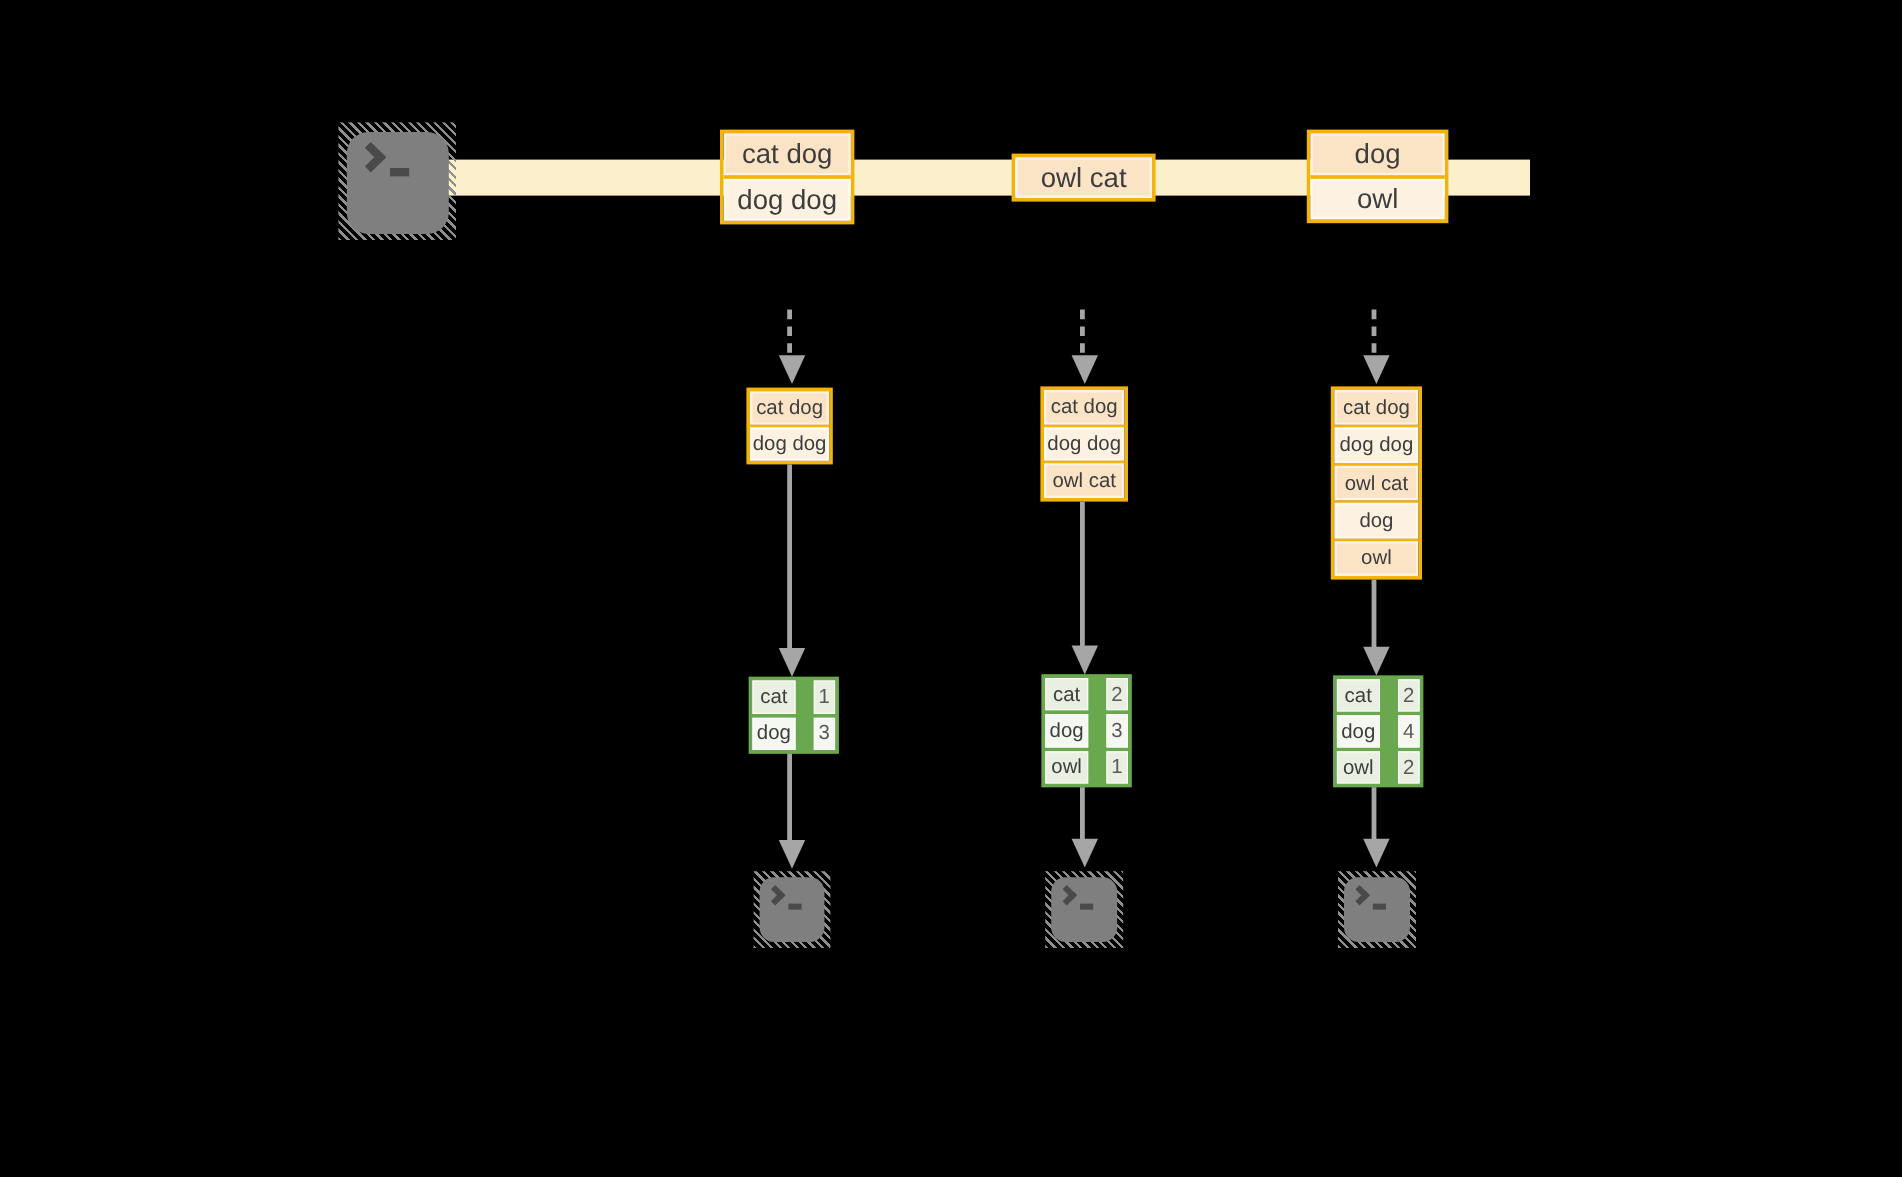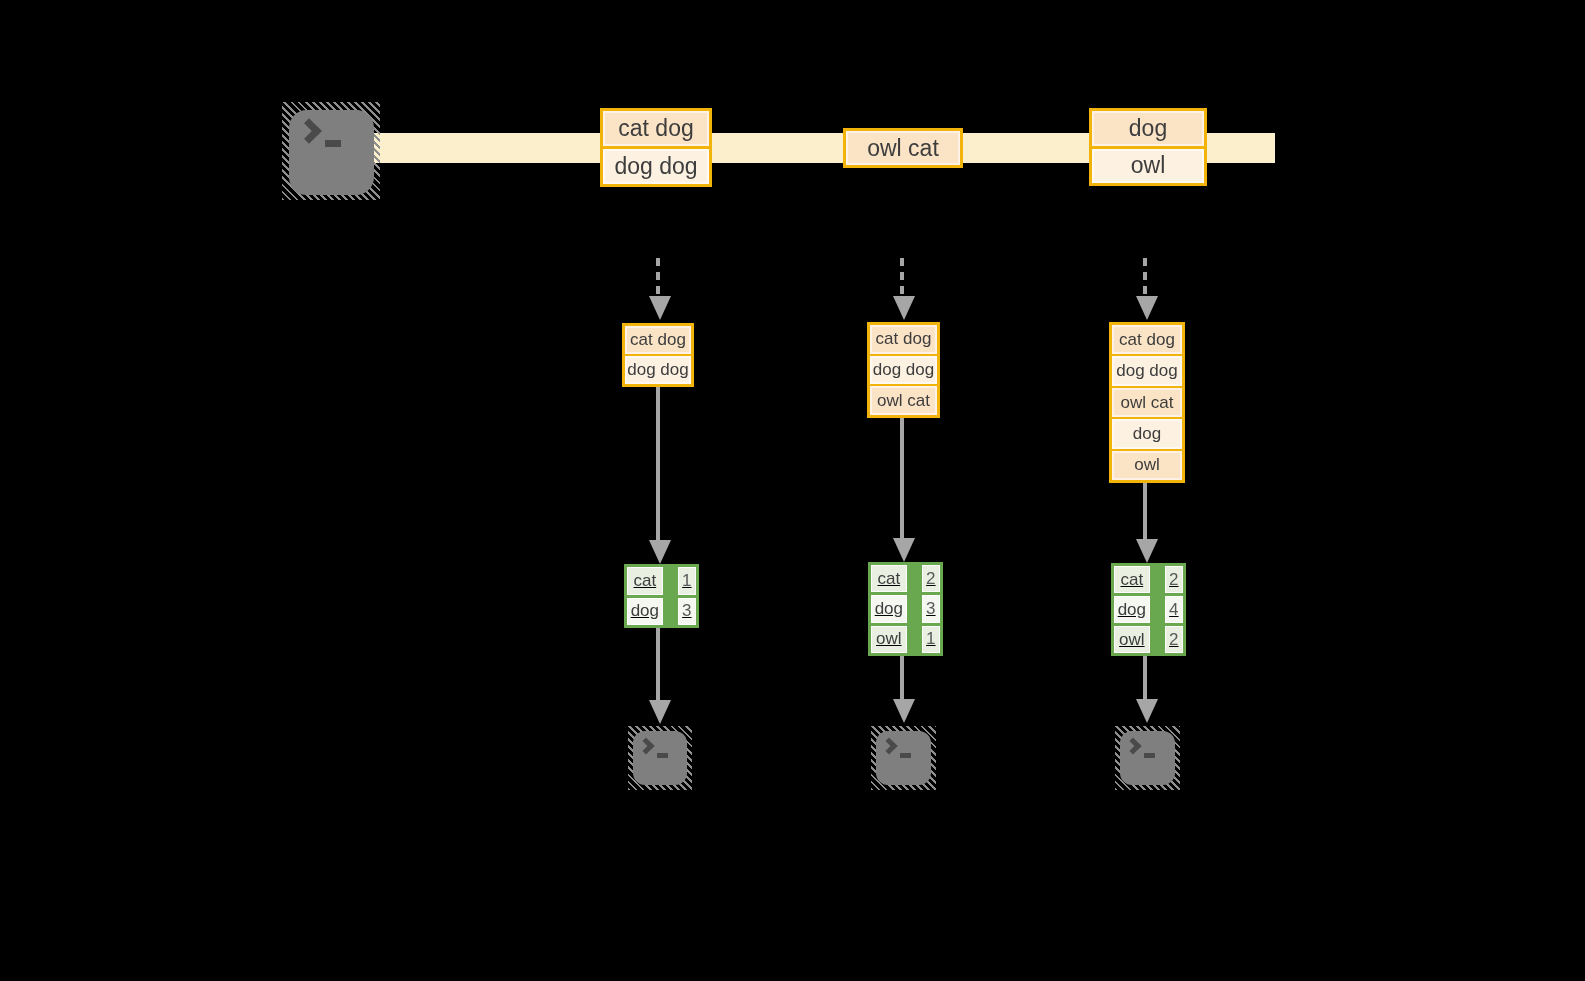--- a/index.html
+++ b/index.html
@@ -69,21 +69,21 @@
     display:flex;align-items:center;justify-content:center;
     font-size:34px;font-weight:300;color:var(--query-text,#111);
   }
 
   
   .ctable{
     border:3px solid var(--green,#6aa84f);
     background:var(--green,#6aa84f);
     display:flex;flex-direction:column;gap:3px;z-index:3;
   }
-  .trow{flex:1;display:flex;gap:15px;text-decoration:underline;}
+  .trow{flex:1;display:flex;gap:15px;}
   .tcell{
     display:flex;align-items:center;justify-content:center;
     background:var(--green-light,#e9efe1);
     font-size:17px;color:var(--box-text,#3d3d3d);
     box-shadow:inset 0 0 0 1px rgba(255,255,255,.85);
   }
   .trow:nth-child(even) .tcell{background:var(--green-lighter,#f5f8f1);}
   .tcell.word{flex:1.95;}
   .tcell.count{flex:1;color:var(--count-text,#595959);}
 </style>

